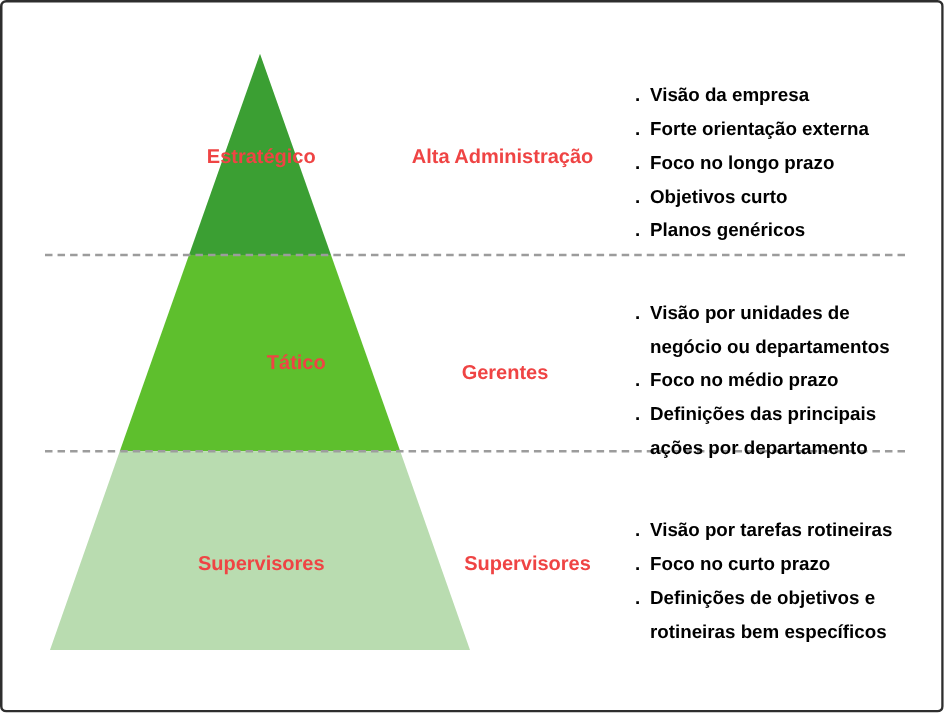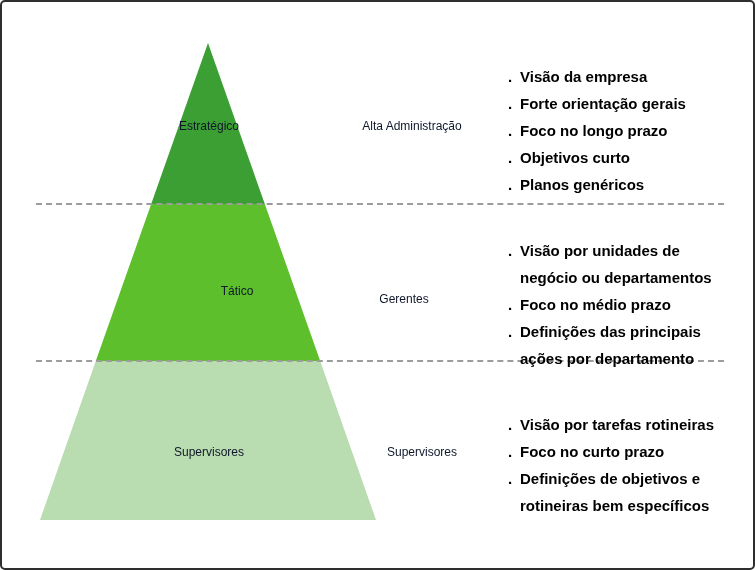--- a/index.html
+++ b/index.html
@@ -32,30 +32,30 @@
     height: 0;
     border-top: 2px dashed #9c9c9c;
     z-index: 3;
   }
   .dashed-line.line-1 { top: 201px; }
   .dashed-line.line-2 { top: 358px; }
 
   .level-label, .role-label {
     position: absolute;
     transform: translate(-50%, -50%);
-    font-weight: normal;
-    font-size: 12px;
-    color: #0f172a;
+    font-weight: bold;
+    font-size: 16px;
+    color: #ef4444;
     white-space: nowrap;
     z-index: 4;
   }
   .level-label.l1 { left: 207px; top: 124px; }
   .level-label.l2 { left: 207px; top: 289px; margin-left: 28px; }
   .level-label.l3 { left: 207px; top: 450px; }
-  .role-label.r1 { left: 410px; top: 124px; }
+  .role-label.r1 { left: 400px; top: 124px; }
   .role-label.r2 { left: 402px; top: 297px; }
   .role-label.r3 { left: 405px; top: 450px; margin-left: 15px; }
 
   .bullet-block {
     position: absolute;
     left: 506px;
     width: 228px;
     z-index: 4;
   }
   .bullet-block.b1 { top: 61px; }
@@ -100,21 +100,21 @@
   <div class="role-label r2">Gerentes</div>
   <div class="role-label r3">Supervisores</div>
 
   <div class="bullet-block b1">
     <div class="bullet-item">
       <span class="dot">.</span>
       <span class="bullet-text">Visão da empresa</span>
     </div>
     <div class="bullet-item">
       <span class="dot">.</span>
-      <span class="bullet-text">Forte orientação gerais</span>
+      <span class="bullet-text">Forte orientação externa</span>
     </div>
     <div class="bullet-item">
       <span class="dot">.</span>
       <span class="bullet-text">Foco no longo prazo</span>
     </div>
     <div class="bullet-item">
       <span class="dot">.</span>
       <span class="bullet-text">Objetivos curto</span>
     </div>
     <div class="bullet-item">

